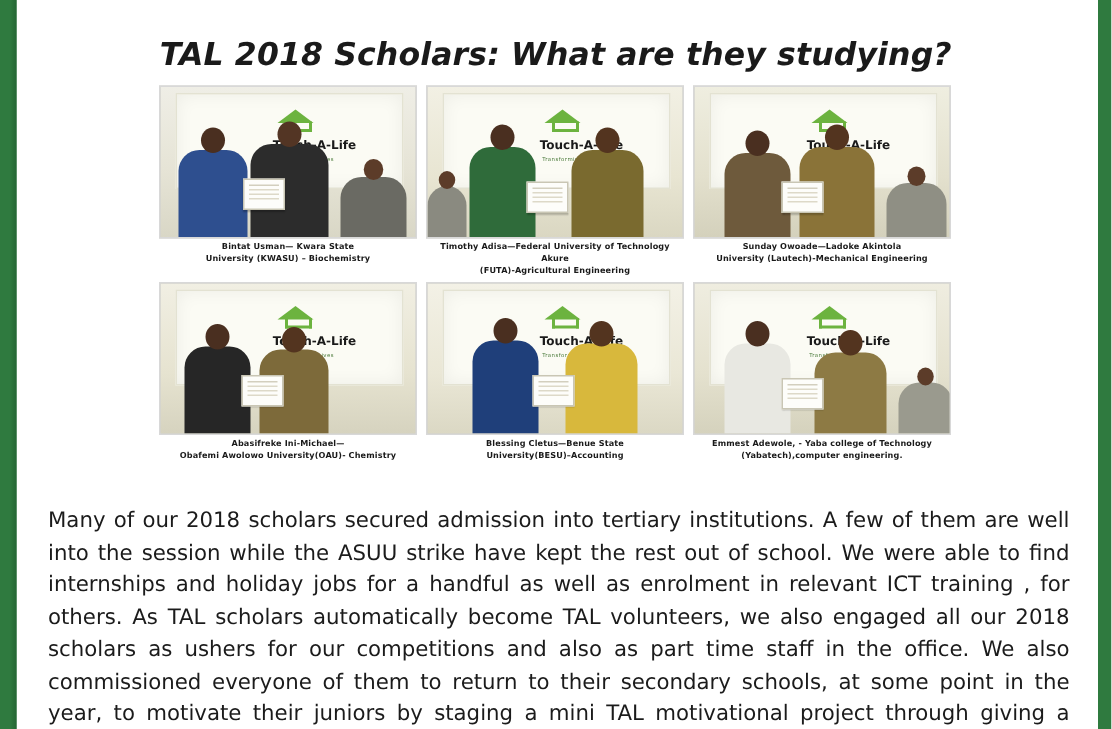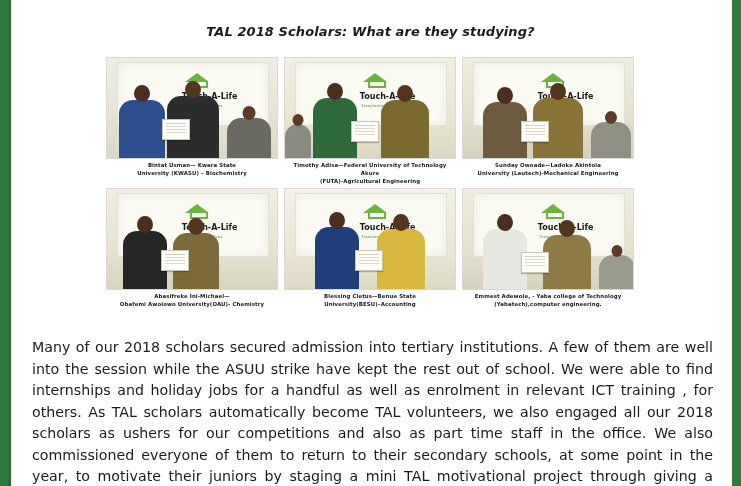--- a/index.html
+++ b/index.html
@@ -49,21 +49,21 @@
   }
   .title {
     position: absolute;
     left: 0;
     right: 0;
     top: 24px;
     text-align: center;
     font-family: "DejaVu Sans", sans-serif;
     font-weight: bold;
     font-style: italic;
-    font-size: 13px;
+    font-size: 21px;
     color: #1a1a1a;
     letter-spacing: 0.1px;
   }
   .gallery {
     position: absolute;
     left: 106px;
     top: 57px;
     width: 530px;
   }
   .row {

